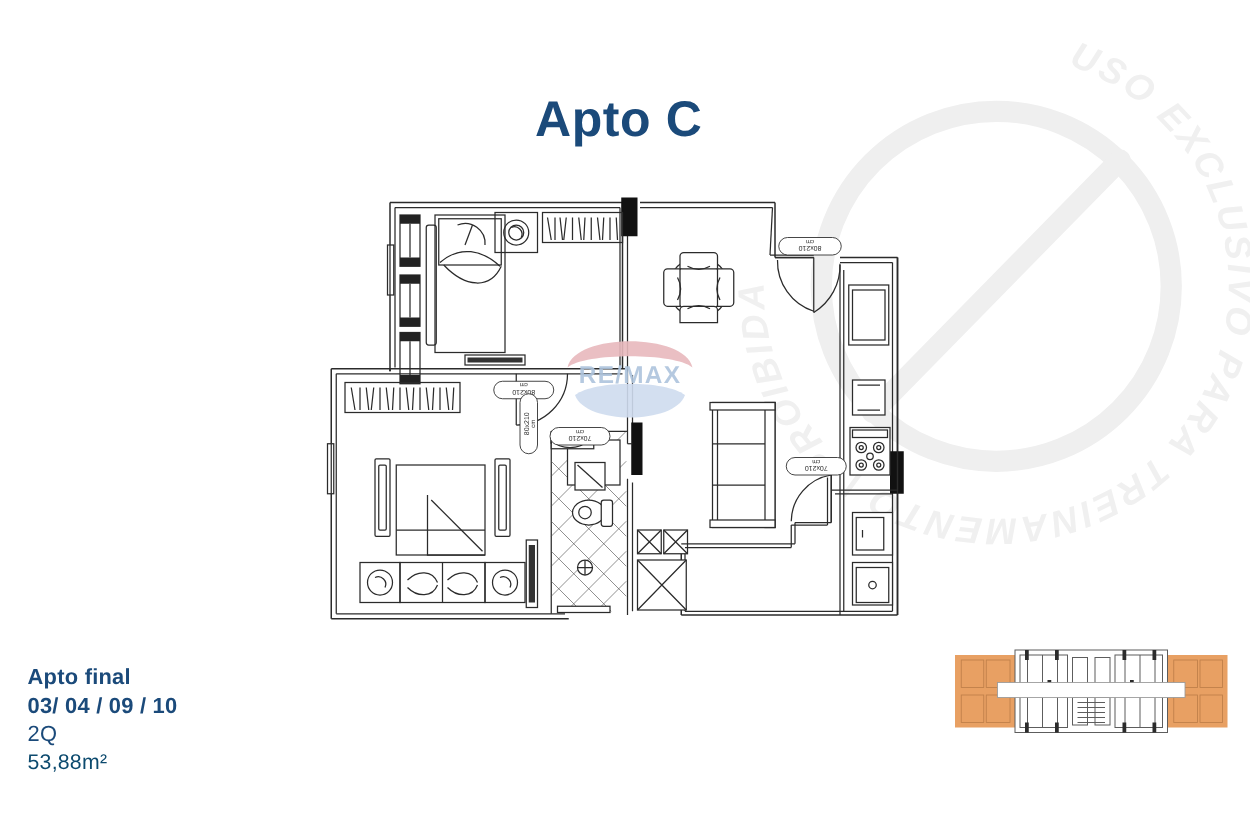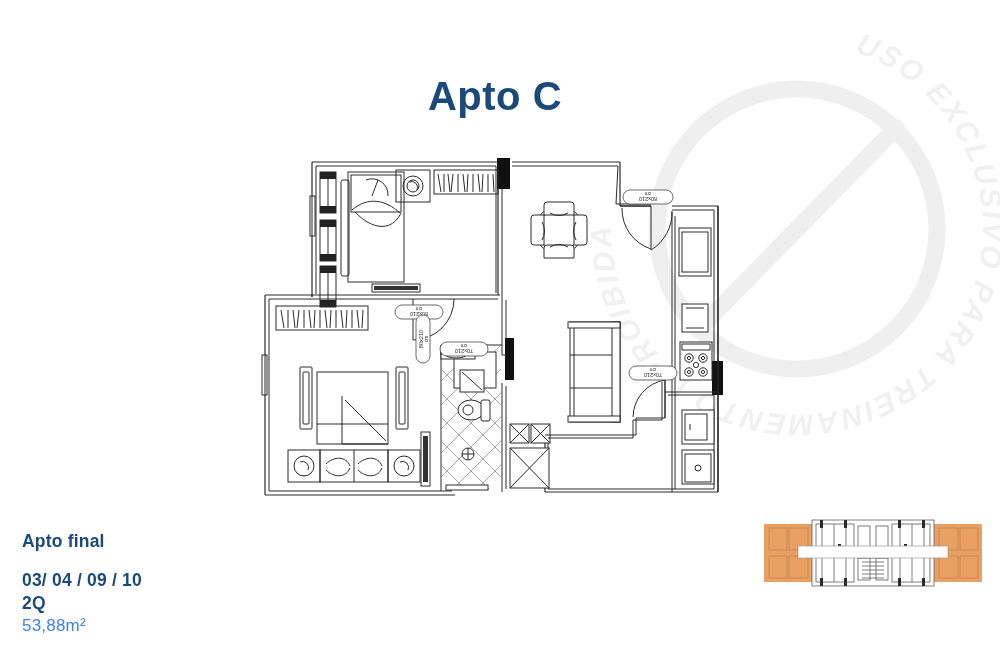--- a/index.html
+++ b/index.html
@@ -23,23 +23,23 @@
   
   .plan-title{ left:-5px; width:1000px; }
   .plan-title span{ display:inline-block; transform:translateX(0px); }
 
   
   .caption{
     position:absolute; left:22px; top:498px; width:300px;
     color:#1b4a7a; line-height:1.32;
   }
   .caption .c1{font-size:17.5px;font-weight:bold;letter-spacing:.2px;margin-top:32px;}
-  .caption .c2{font-size:17.5px;font-weight:bold;letter-spacing:.2px;margin-top:16px;}
-  .caption .c3{font-size:17.5px;font-weight:bold;letter-spacing:.2px;}
-  .caption .c4{font-size:17px;font-weight:normal;color:#3b82f6;letter-spacing:.2px;}
+  .caption .c2{font-size:17.5px;font-weight:bold;letter-spacing:.2px;}
+  .caption .c3{font-size:17.5px;font-weight:normal;letter-spacing:.2px;}
+  .caption .c4{font-size:17px;font-weight:normal;color:#0c4a6e;letter-spacing:.2px;}
 
   
   .wm{position:absolute;pointer-events:none;}
   .wm-circle{
     left:636px; top:68px; width:322px; height:322px;
   }
   .wm-text{ left:580px; top:12px; width:434px; height:434px;}
 
   
   .remax{
@@ -393,20 +393,27 @@
       </g>
 
       <g transform="translate(653,372) rotate(180)">
         <rect x="-24" y="-8" width="48" height="14" rx="7" fill="#fff" stroke="#2b2b2b" stroke-width=".7"></rect>
         <text x="0" y="-1.2" text-anchor="middle">70x210</text>
         <text x="0" y="4.4" text-anchor="middle" font-size="4.8">cm</text>
       </g>
     </g>
   </svg>
 
+  <div class="remax">
+    <svg width="116" height="86" viewBox="0 0 116 86" aria-hidden="true">
+      <path d="M8,36 C14,8 102,8 108,36 C94,24 22,24 8,36 Z" fill="#e8b9bd"></path>
+      <path d="M14,58 C30,46 86,46 102,58 C94,82 22,82 14,58 Z" fill="#cfdcef"></path>
+      <text x="58" y="48" text-anchor="middle" font-family="'Liberation Sans',sans-serif" font-size="19.5" font-weight="bold" fill="#aec4dd" letter-spacing="1">RE/MAX</text>
+    </svg>
+  </div>
 
   <div class="caption">
     <div class="c1">Apto final</div>
     <div class="c2">03/ 04 / 09 / 10</div>
     <div class="c3">2Q</div>
     <div class="c4">53,88m²</div>
   </div>
 
   <div class="keyplan">
     <svg width="222" height="90" viewBox="0 0 222 90" aria-hidden="true">

